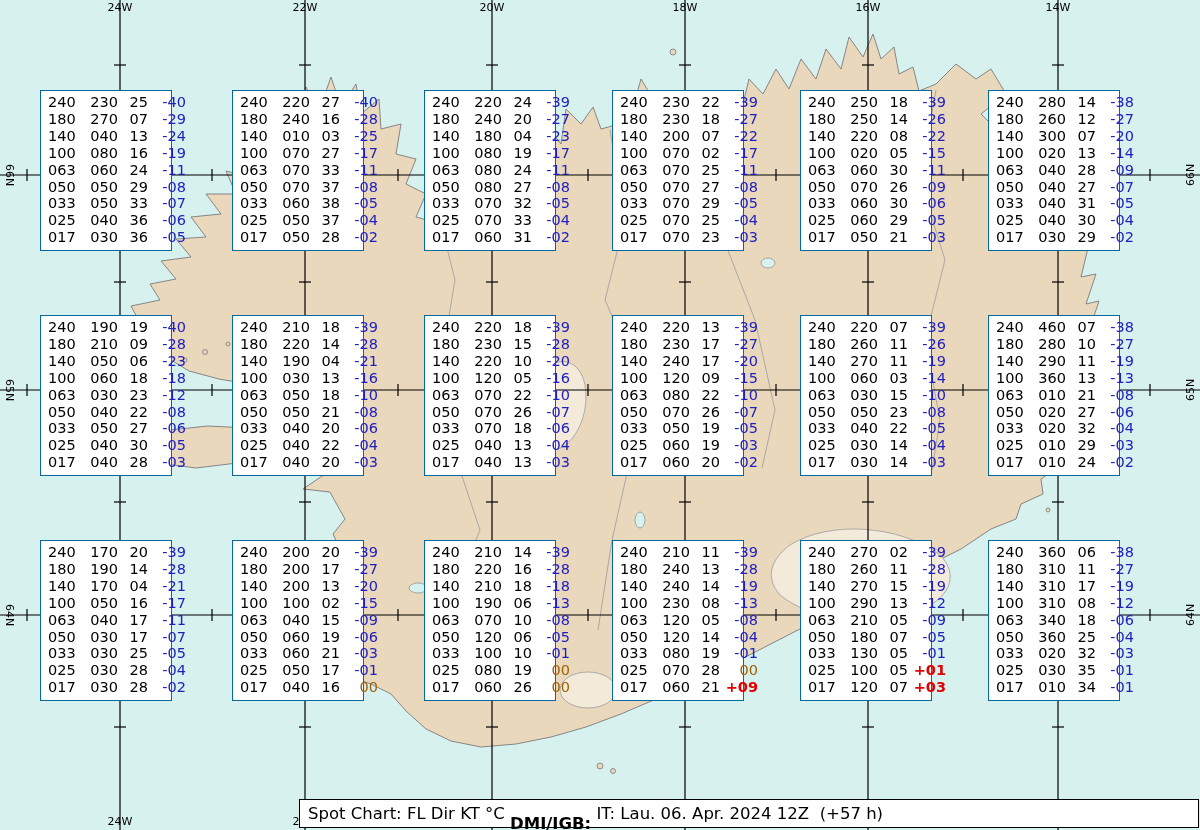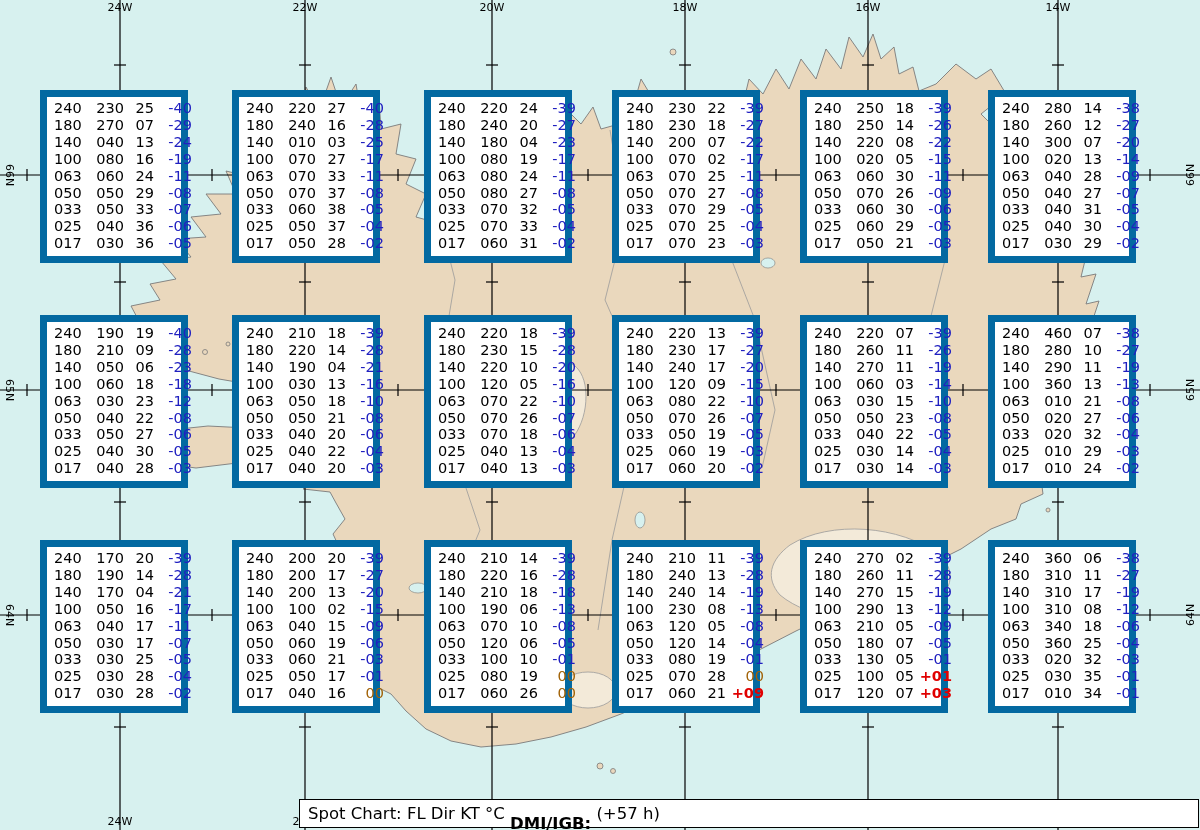--- a/index.html
+++ b/index.html
@@ -20,22 +20,22 @@
     position:absolute; transform:translateX(-50%);
     font-size:11px; line-height:12px;
   }
   .lat-label{
     position:absolute; font-size:11px; line-height:12px;
     transform:translate(-50%,-50%) rotate(90deg);
   }
   .lat-label.right{transform:translate(-50%,-50%) rotate(-90deg);}
 
   .spot-box{
-    position:absolute; width:148px; box-sizing:border-box;
-    background:#fff; border:7px solid #0369a1;
+    position:absolute; width:132px; box-sizing:border-box;
+    background:#fff; border:1px solid #0369a1;
     display:grid; grid-template-columns:34px 36px 30px 38px;
     padding:3px 6px 4px 7px;
     font-size:14.5px; line-height:16.9px;
   }
   .cell{text-align:right; white-space:pre; font-variant-numeric:tabular-nums;}
   .cell.c0{text-align:left;}
   .cell.neg{color:var(--temp-neg,#2020c0);}
   .cell.pos{color:var(--temp-pos,#e00000);font-weight:bold;}
   .cell.zero{color:#a16207;}
 
@@ -865,15 +865,16 @@
       <span class="cell c2">35</span>
       <span class="cell c3 neg">-01</span>
       <span class="cell c0">017</span>
       <span class="cell c1">010</span>
       <span class="cell c2">34</span>
       <span class="cell c3 neg">-01</span>
     </div>
     <div class="footer">
     <span>Spot Chart: FL Dir KT °C </span>
     <span class="b">DMI/IGB:</span>
+    <span> IT: Lau. 06. Apr. 2024 12Z </span>
     <span> (+57 h)</span>
   </div>
   </div>
 
 </body></html>

